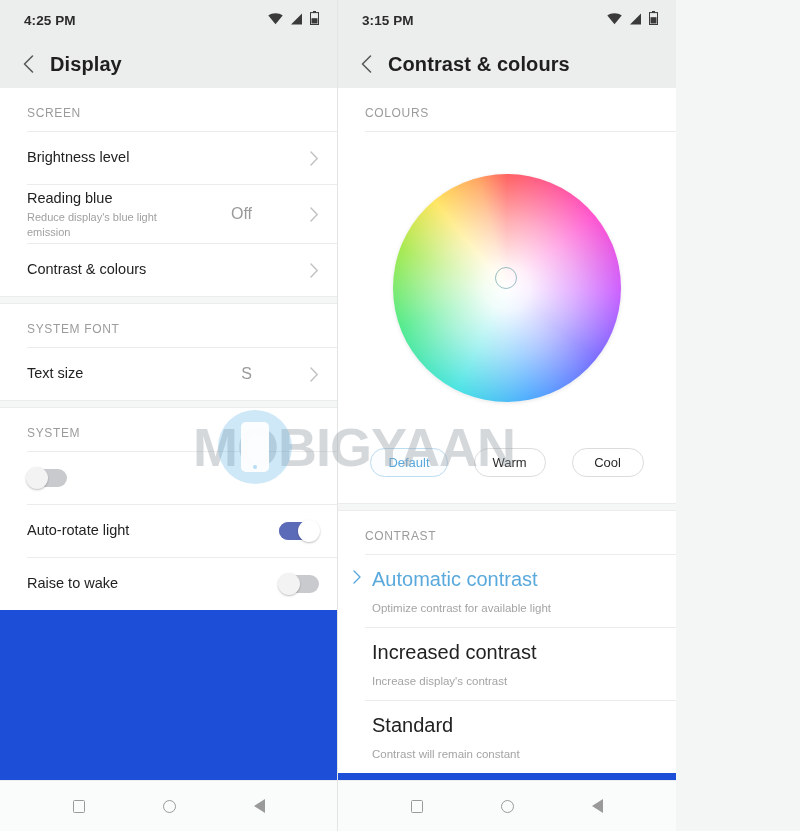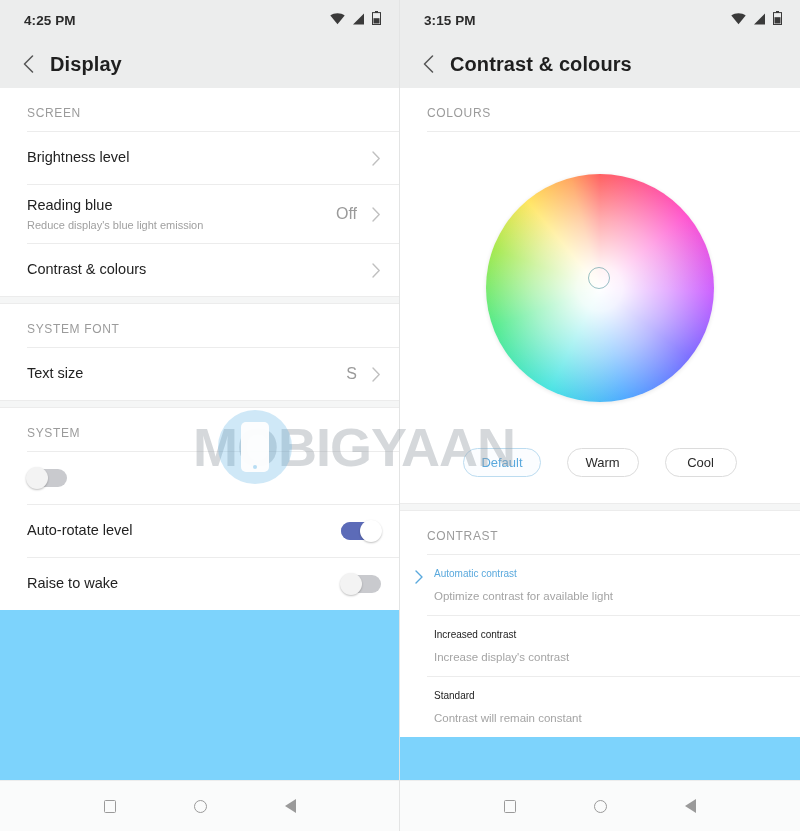--- a/index.html
+++ b/index.html
@@ -4,21 +4,21 @@
 <style>
   * { margin:0; padding:0; box-sizing:border-box; }
   html,body { width:800px; height:831px; }
   body {
     font-family: "Liberation Sans", sans-serif;
     background:#f4f5f5;
     overflow:hidden;
     position:relative;
   }
   .screens { display:flex; width:800px; height:831px; }
-  .phone { width:400px; height:831px; position:relative; background:#7dd3fc; overflow:hidden; }
+  .phone { width:338px; height:831px; position:relative; background:#1d4ed8; overflow:hidden; }
   .phone.left { border-right:1px solid #e3e4e4; }
 
   
   .statusbar {
     height:40px; background:#eceded;
     display:flex; align-items:center; justify-content:space-between;
     padding:0 18px 0 24px;
   }
   .clock { font-size:13.5px; color:#2b2b2b; font-weight:700; letter-spacing:.1px; }
   .sysicons { display:flex; align-items:center; gap:7px; }
@@ -35,21 +35,21 @@
   .content { background:#ffffff; }
   .section-head {
     font-size:12px; color:#9b9b9b; letter-spacing:.65px;
     padding:18px 0 11px 27px;
   }
   .divider { height:1px; background:#ececec; margin-left:27px; }
   .gap { background:#f5f6f6; height:8px; border-top:1px solid #ececec; border-bottom:1px solid #ececec; }
 
   .row {
     position:relative; display:flex; align-items:center;
-    padding:0 18px 0 27px; min-height:52px;
+    padding:0 18px 0 27px; min-height:52px;gap:43px;
   }
   .row .texts { flex:1; display:flex; flex-direction:column; justify-content:center; }
   .row .title { font-size:14.5px; color:#222; line-height:1.35; }
   .row .sub { font-size:11px; color:#a0a0a0; margin-top:2px; line-height:1.3; }
   .row .value { font-size:16px; color:#9a9a9a; margin-right:10px; }
   .chev { width:14px; display:flex; justify-content:flex-end; }
 
   .row.tall { min-height:58px; }
 
   
@@ -98,21 +98,21 @@
     min-width:72px; height:29px; border-radius:15px;
     display:flex; align-items:center; justify-content:center;
     font-size:13px; color:#2a2a2a; border:1px solid #dcdcdc; background:#fff;
     padding:0 17px;
   }
   .chip.selected { color:#5aa9dd; border-color:#bcdcf0; background:#fbfdff; }
 
   .contrast-row { padding:13px 18px 13px 27px; display:flex; align-items:flex-start; position:relative; }
   .contrast-row .cchev { width:16px; margin-left:-12px; padding-top:2px; }
   .contrast-row .ctexts { flex:1; padding-left:3px; }
-  .contrast-row .ctitle { font-size:10px; color:#222; }
+  .contrast-row .ctitle { font-size:20px; color:#222; }
   .contrast-row .ctitle.active { color:#5aa9dd; }
   .contrast-row .csub { font-size:11.5px; color:#a4a4a4; margin-top:11px; }
 
   
   .navbar {
     position:absolute; left:0; bottom:0; width:100%; height:51px;
     background:#fafbfb; border-top:1px solid #eceded;
     display:flex; align-items:center; justify-content:center; gap:78px;
   }
   .nav-sq { width:12px; height:13px; border:1.6px solid #9a9a9a; border-radius:1.5px; }
@@ -247,21 +247,21 @@
 
       <div class="row">
         <span class="toggle off">
             <span class="thumb"></span>
           </span>
       </div>
       <div class="divider"></div>
 
       <div class="row">
         <div class="texts">
-          <span class="title">Auto-rotate level</span>
+          <span class="title">Auto-rotate light</span>
         </div>
         <span class="toggle on">
             <span class="fill"></span>
             <span class="thumb"></span>
           </span>
       </div>
       <div class="divider"></div>
 
       <div class="row">
         <div class="texts">

